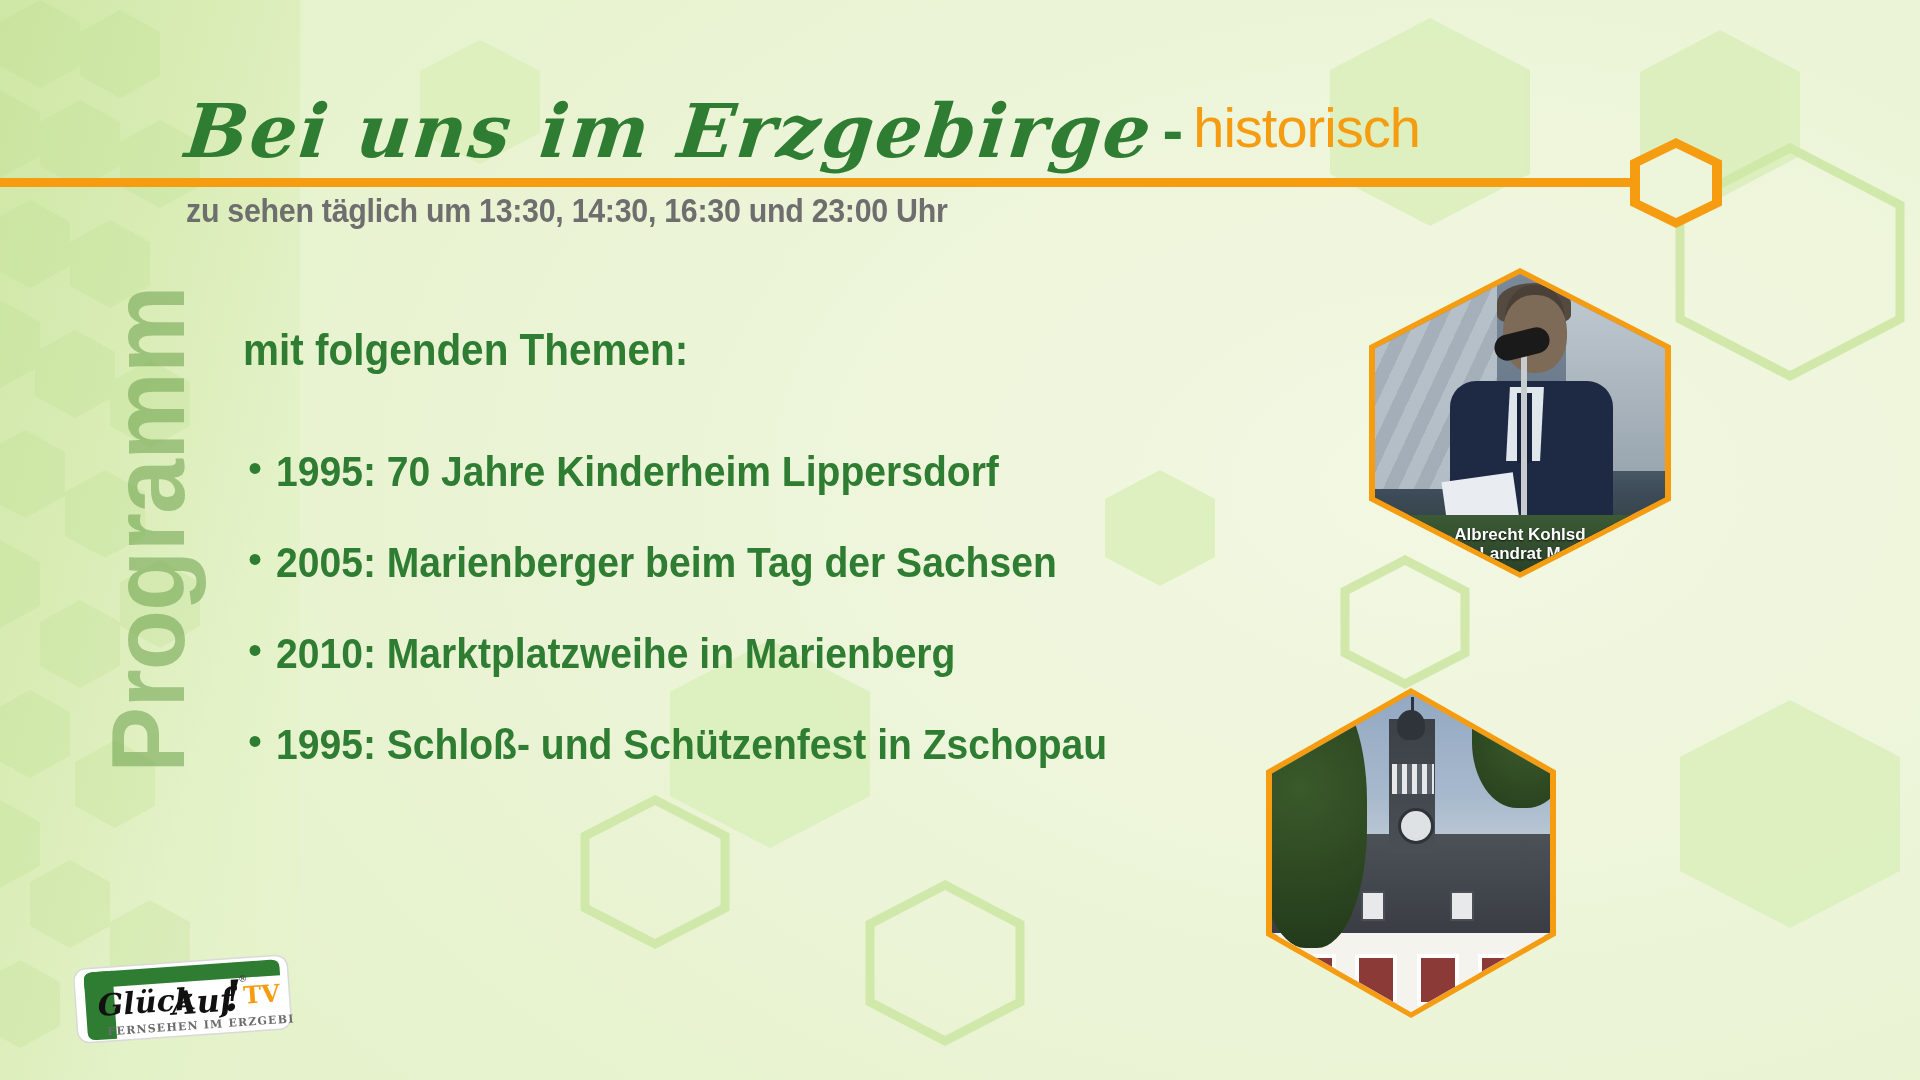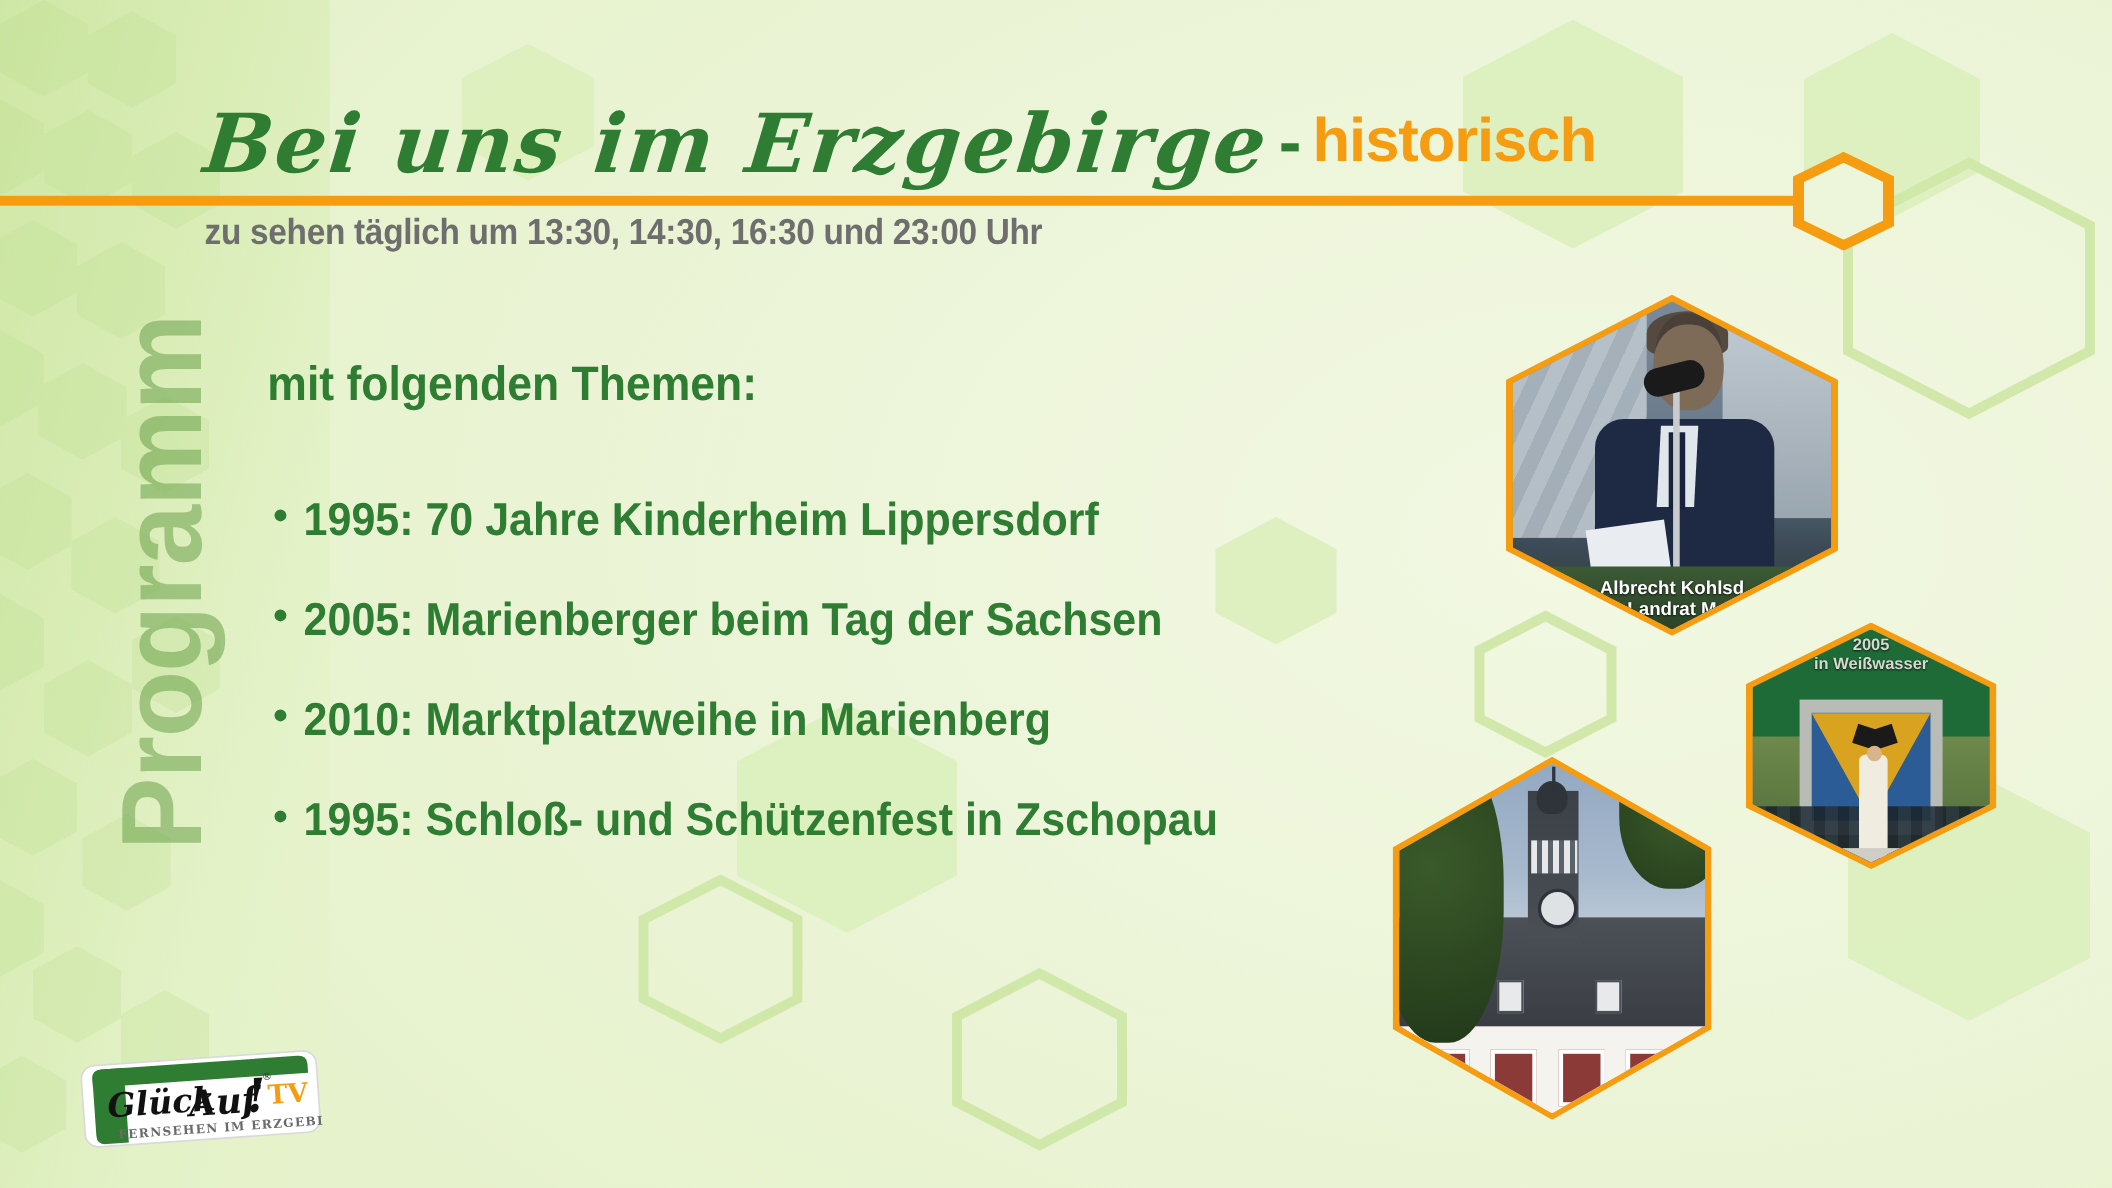--- a/index.html
+++ b/index.html
@@ -52,21 +52,21 @@
     font-size:74px;color:#2e7d32;letter-spacing:2px;
     display:inline-block;transform:skewX(-6deg);
   }
   #titleDash{
     display:inline-block;font-size:62px;font-weight:bold;color:#2e7d32;
     vertical-align:6px;padding:0 10px;
   }
   #titleAccent{
     display:inline-block;
     font-family:"Liberation Sans", sans-serif;
-    font-weight:bold;font-size:56px;color:#f59c10;
+    font-weight:normal;font-size:56px;color:#f59c10;
     letter-spacing:-1px;vertical-align:10px;
   }
   #subtitle{
     position:absolute;left:186px;top:192px;
     font-weight:bold;font-size:33px;color:#6e6e6e;
     letter-spacing:-.3px;transform:scaleX(.92);transform-origin:left center;
     white-space:nowrap;
   }
 
   
@@ -284,40 +284,20 @@
       <div class="mic"></div>
       <div class="paper"></div>
       <div class="podium"></div>
       <div class="cap">
         <div>Albrecht Kohlsd</div>
         <div>Landrat M</div>
       </div>
     </div>
   </div>
 
-  <div id="p2" class="photohex">
-    <div class="inner">
-      <div class="scene"></div>
-      <div class="grass"></div>
-      <div class="arch"></div>
-      <div class="portal"></div>
-      <div class="panel"></div>
-      <div class="vee"></div>
-      <div class="hammer"></div>
-      <div class="hammer2"></div>
-      <div class="band"></div>
-      <div class="singer"></div>
-      <div class="singerhead"></div>
-      <div class="floor"></div>
-      <div class="cap">
-        <div>2005</div>
-        <div>in Weißwasser</div>
-      </div>
-    </div>
-  </div>
 
   <div id="p3" class="photohex">
     <div class="inner">
       <div class="scene"></div>
       <div class="roof"></div>
       <div class="dorm" style="left:32%;top:62%"></div>
       <div class="dorm" style="left:64%;top:62%"></div>
       <div class="tower"></div>
       <div class="colonnade"></div>
       <div class="onion"></div>

